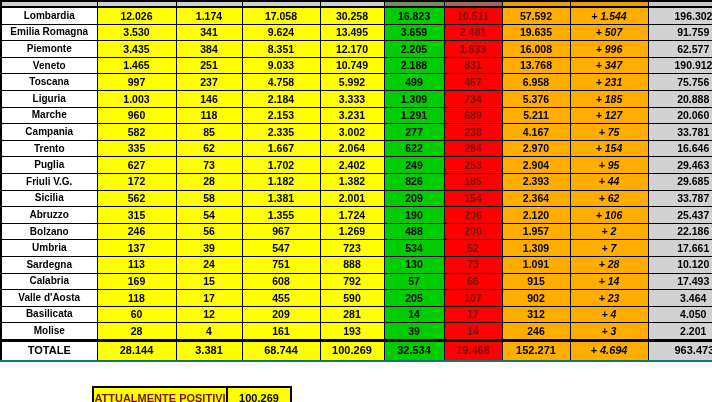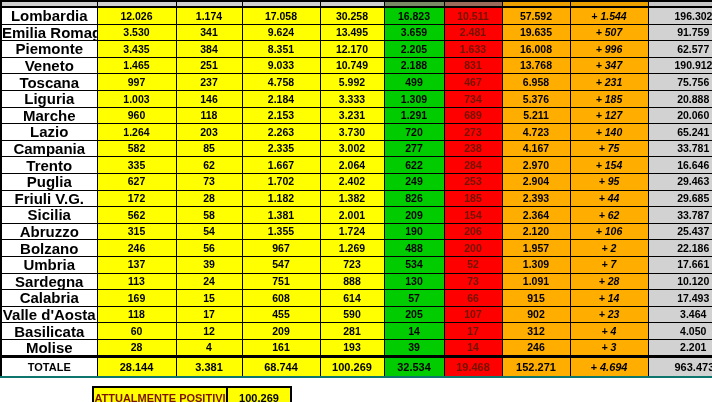--- a/index.html
+++ b/index.html
@@ -25,21 +25,21 @@
     text-align: center;
     vertical-align: middle;
     font-weight: bold;
     font-size: 10.5px;
     line-height: 1;
     color: #000;
     white-space: nowrap;
     overflow: hidden;
   }
   tr.header-remnant td { height: 4px; border-bottom: 2px solid #000; }
-  td.c-region   { background: #ffffff; font-size: 15px; }
+  td.c-region   { background: #ffffff; font-size: 10px; }
   td.c-yellow   { background: var(--yellow); }
   td.c-green    { background: var(--green); }
   td.c-red      { background: var(--red); color: var(--red-text); }
   td.c-orange   { background: var(--orange); }
   td.c-increment{ background: var(--orange); font-style: italic; margin-left: 48px; }
   td.c-gray     { background: var(--gray); padding-left: 26px; }
   tr.total-row td { border-top: 3px solid #000; border-bottom: 2px solid #0f766e; height: 18px; font-size: 11px; }
 
   .summary-box {
     position: absolute;
@@ -168,32 +168,20 @@
           <td class="c-yellow">118</td>
           <td class="c-yellow">2.153</td>
           <td class="c-yellow">3.231</td>
           <td class="c-green">1.291</td>
           <td class="c-red">689</td>
           <td class="c-orange">5.211</td>
           <td class="c-increment">+ 127</td>
           <td class="c-gray">20.060</td>
         </tr>
         <tr>
-          <td class="c-region">Lazio</td>
-          <td class="c-yellow">1.264</td>
-          <td class="c-yellow">203</td>
-          <td class="c-yellow">2.263</td>
-          <td class="c-yellow">3.730</td>
-          <td class="c-green">720</td>
-          <td class="c-red">273</td>
-          <td class="c-orange">4.723</td>
-          <td class="c-increment">+ 140</td>
-          <td class="c-gray">65.241</td>
-        </tr>
-        <tr>
           <td class="c-region">Campania</td>
           <td class="c-yellow">582</td>
           <td class="c-yellow">85</td>
           <td class="c-yellow">2.335</td>
           <td class="c-yellow">3.002</td>
           <td class="c-green">277</td>
           <td class="c-red">238</td>
           <td class="c-orange">4.167</td>
           <td class="c-increment">+ 75</td>
           <td class="c-gray">33.781</td>
@@ -292,21 +280,21 @@
           <td class="c-red">73</td>
           <td class="c-orange">1.091</td>
           <td class="c-increment">+ 28</td>
           <td class="c-gray">10.120</td>
         </tr>
         <tr>
           <td class="c-region">Calabria</td>
           <td class="c-yellow">169</td>
           <td class="c-yellow">15</td>
           <td class="c-yellow">608</td>
-          <td class="c-yellow">614</td>
+          <td class="c-yellow">792</td>
           <td class="c-green">57</td>
           <td class="c-red">66</td>
           <td class="c-orange">915</td>
           <td class="c-increment">+ 14</td>
           <td class="c-gray">17.493</td>
         </tr>
         <tr>
           <td class="c-region">Valle d'Aosta</td>
           <td class="c-yellow">118</td>
           <td class="c-yellow">17</td>

